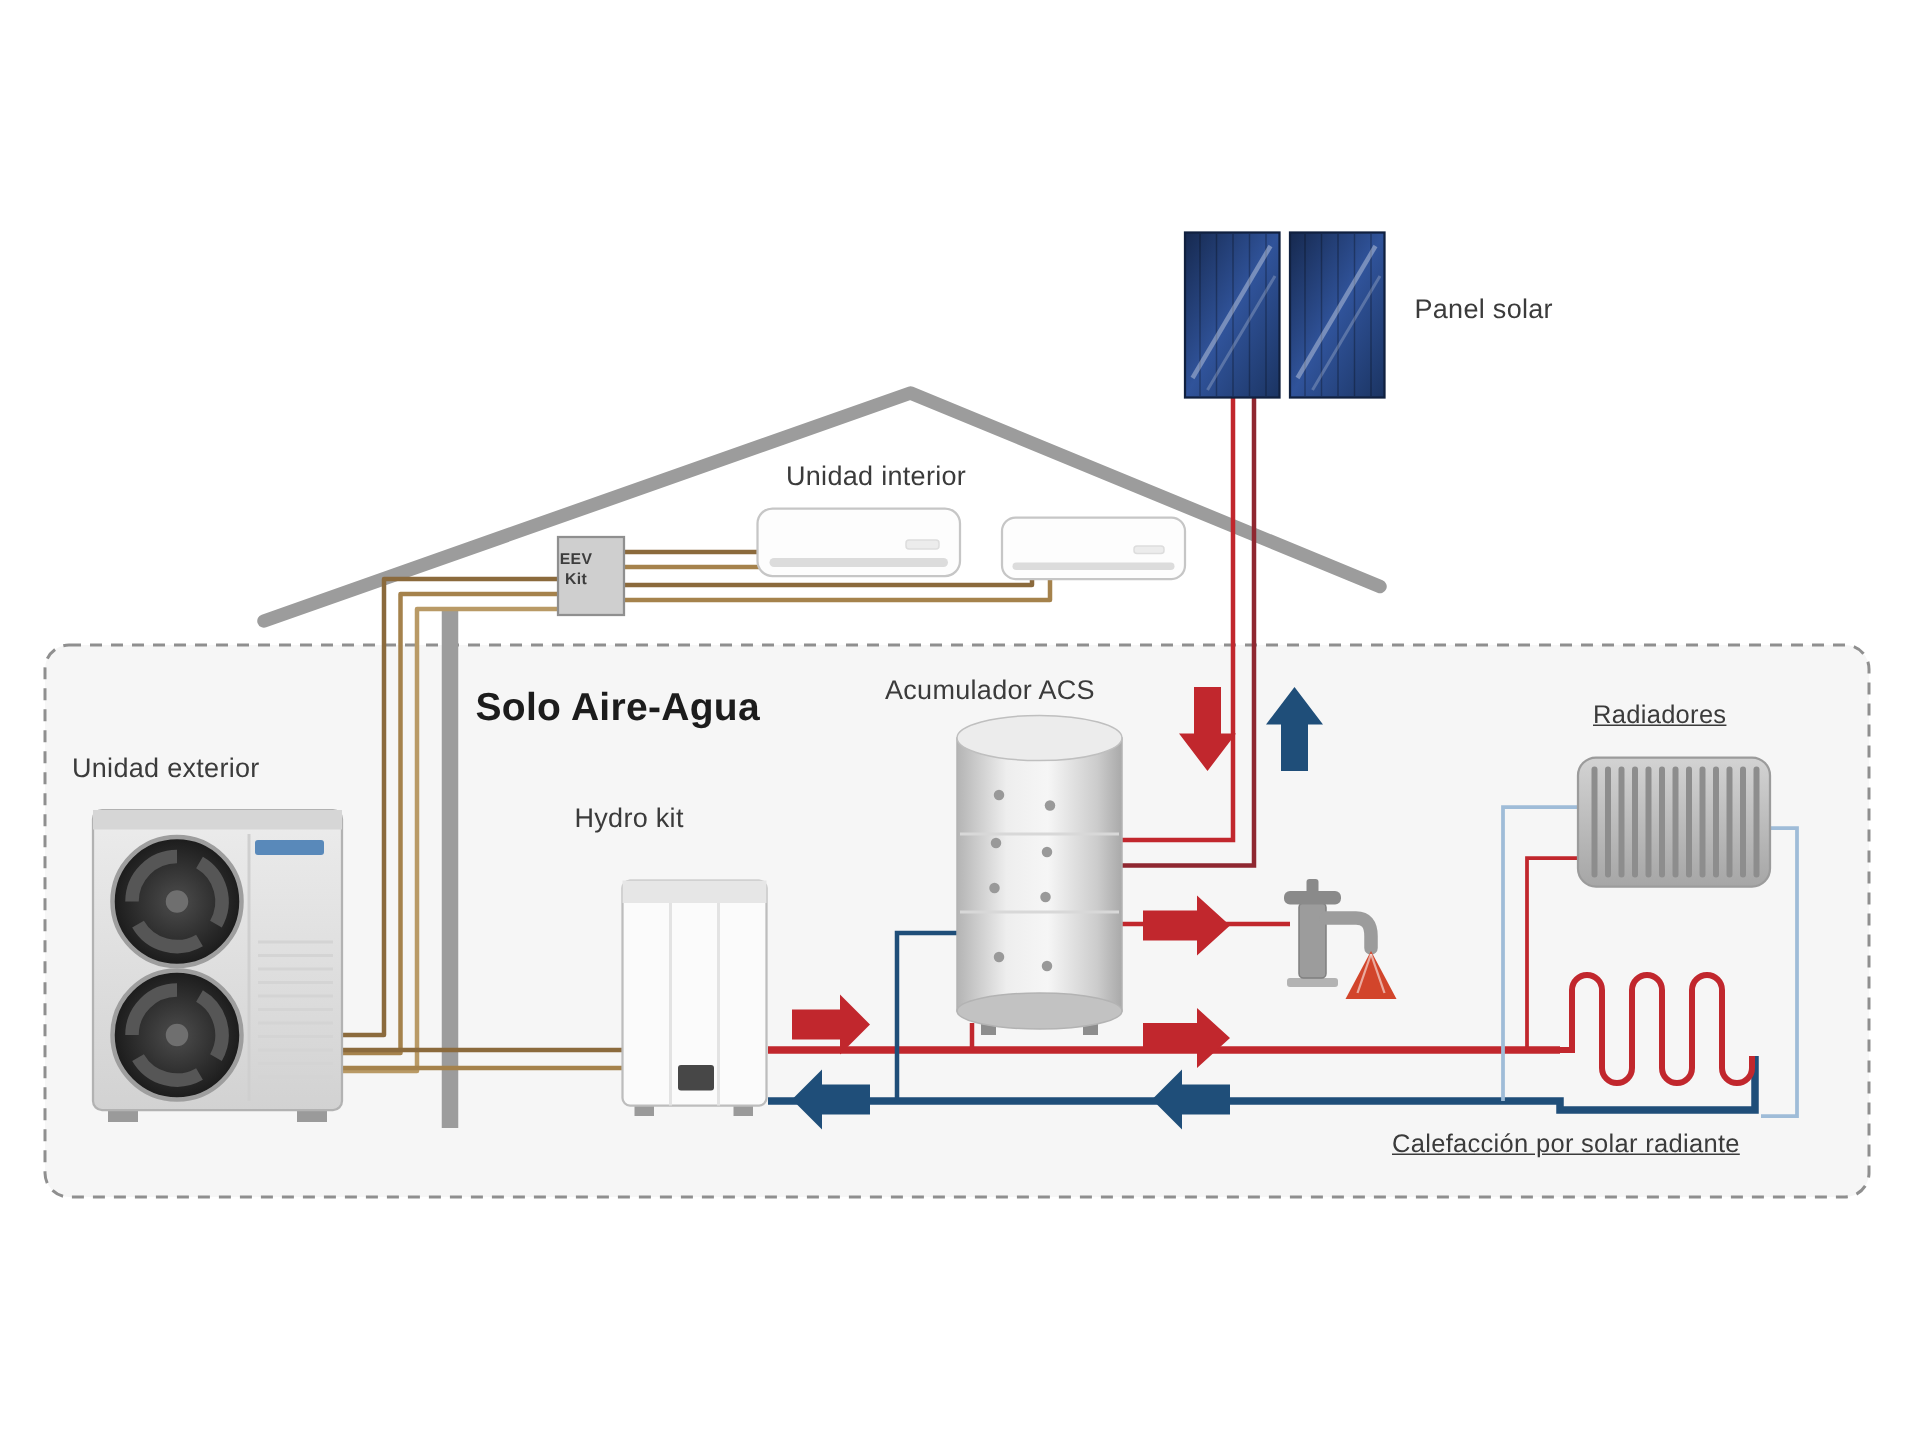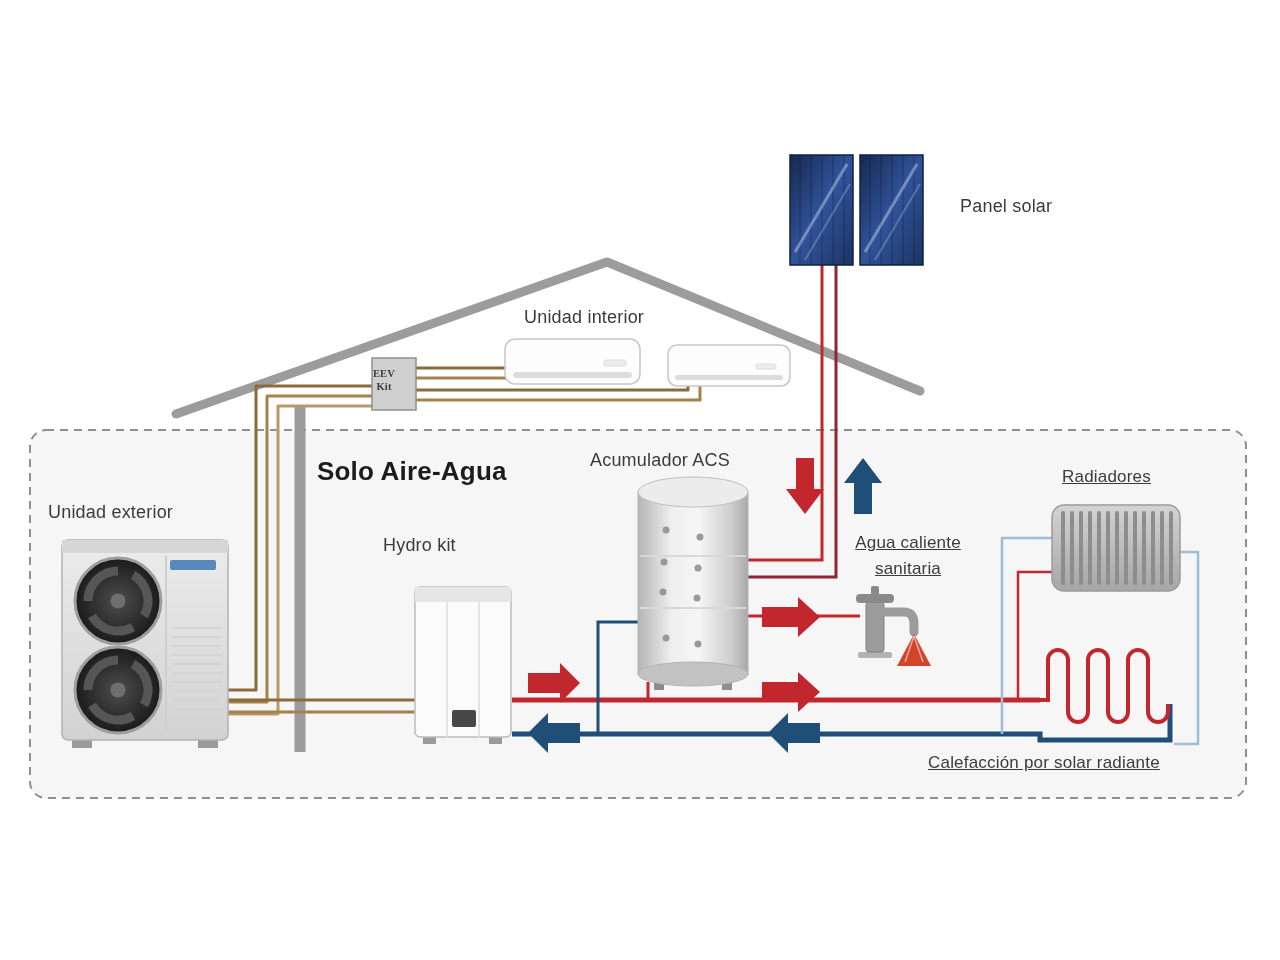--- a/index.html
+++ b/index.html
@@ -225,33 +225,29 @@
     <polygon points="796,458 814,458 814,489 824,489 805,514 786,489 796,489" fill="#c1272d"></polygon>
     <polygon points="854,514 872,514 872,483 882,483 863,458 844,483 854,483" fill="#1f4e79"></polygon>
     <polygon points="528,673 560,673 560,663 580,683 560,703 560,693 528,693" fill="#c1272d"></polygon>
     <polygon points="762,607 798,607 798,597 820,617 798,637 798,627 762,627" fill="#c1272d"></polygon>
     <polygon points="762,682 798,682 798,672 820,692 798,712 798,702 762,702" fill="#c1272d"></polygon>
     <polygon points="580,723 548,723 548,713 528,733 548,753 548,743 580,743" fill="#1f4e79"></polygon>
     <polygon points="820,723 788,723 788,713 768,733 788,753 788,743 820,743" fill="#1f4e79"></polygon>
   </g>
 </svg>
 
-<div class="label lbl-18" style="left:943px;top:196px;margin-left:17px;">Panel solar</div>
+<div class="label lbl-18" style="left:943px;top:196px;">Panel solar</div>
 <div class="label lbl-18" style="left:524px;top:307px;">Unidad interior</div>
 <div class="label lbl-bold" style="left:317px;top:456px;">Solo Aire-Agua</div>
 <div class="label lbl-18" style="left:590px;top:450px;">Acumulador ACS</div>
 <div class="label lbl-18" style="left:48px;top:502px;">Unidad exterior</div>
 <div class="label lbl-18" style="left:383px;top:535px;">Hydro kit</div>
 
-<div class="label lbl-17 lbl-center two-line" style="left:838px;top:530px;width:140px;">
-  <span>Agua caliente</span><br>
-  <span>sanitaria</span>
-</div>
 
 <div class="label lbl-17" style="left:1062px;top:467px;">Radiadores</div>
 <div class="label lbl-17" style="left:928px;top:753px;">Calefacción por solar radiante</div>
 
-<div class="label eev-label" style="left:372px;top:367px;width:24px;font-family:Liberation Serif, serif;">
+<div class="label eev-label" style="left:372px;top:367px;width:24px;">
   <span>EEV</span><br>
   <span>Kit</span>
 </div>
 
 </div>
 
 </body></html>

